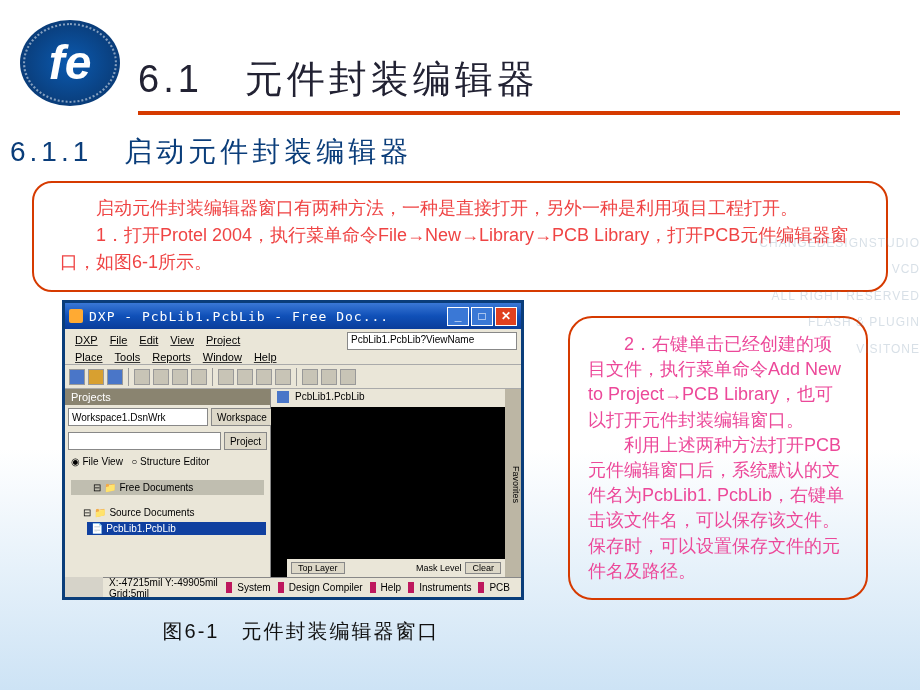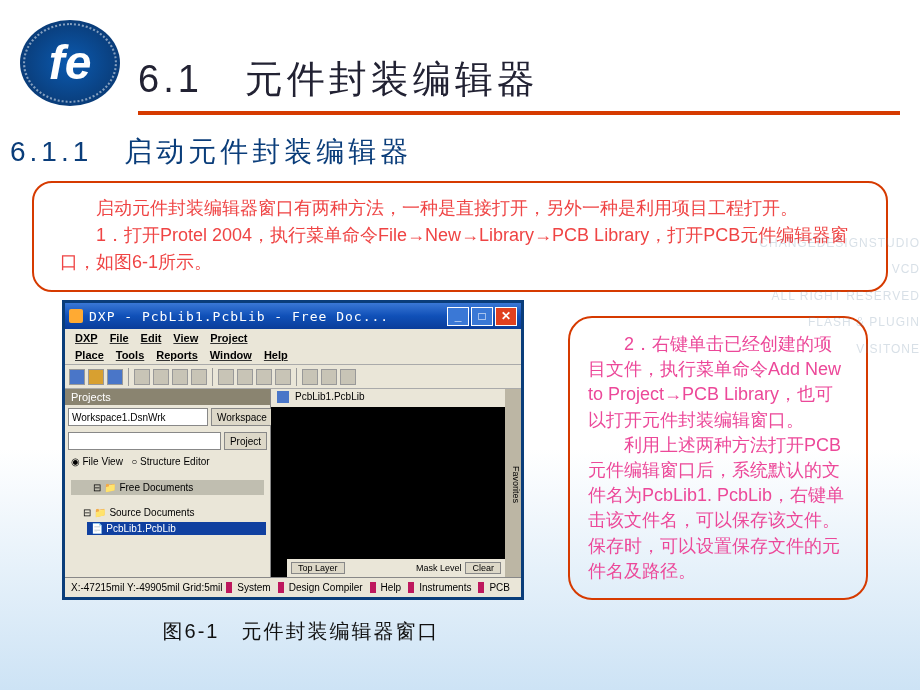--- a/index.html
+++ b/index.html
@@ -119,21 +119,21 @@
 .menubar {
   height: 36px;
   background: #eae6d8;
   display: flex;
   flex-wrap: wrap;
   align-items: center;
   padding: 1px 4px;
   gap: 0;
   border-bottom: 1px solid #aaa;
 }
-.menubar .m { padding: 1px 6px; text-decoration: underline; text-decoration-color: #333; font-weight: bold; }
+.menubar .m { padding: 1px 6px; text-decoration: underline; text-decoration-color: #333; }
 .menubar .row2 { width: 100%; display: flex; }
 .menubar .pcbbox {
   margin-left: auto; width: 170px; height: 18px; border: 1px solid #888;
   background: #fff; font-size: 10px; padding: 1px 3px; overflow: hidden;
   align-self: flex-start; margin-top: 2px;
 }
 .toolbar {
   height: 24px; background: #eae6d8; border-bottom: 1px solid #aaa;
   display: flex; align-items: center; padding: 0 4px; gap: 3px;
 }
@@ -181,21 +181,21 @@
   position: absolute; bottom: 0; left: 16px; right: 0; height: 18px;
   background: #eae6d8; font-size: 9px; display: flex; align-items: center; padding: 0 4px; gap: 4px;
 }
 .canvas .bot .tab { border: 1px solid #888; padding: 0 6px; background: #ddd8c8; }
 .fav {
   width: 16px; background: #bcb6a4; writing-mode: vertical-rl; font-size: 9px;
   text-align: center; padding-top: 4px;
 }
 .statusbar {
   height: 20px; background: #eae6d8; border-top: 1px solid #888;
-  display: flex; align-items: center; font-size: 10px; padding: 0 6px; gap: 2px;
+  display: flex; align-items: center; font-size: 10px; padding: 0 6px; gap: 2px; margin-left: 38px;
 }
 .statusbar .coord { flex: 1; }
 .statusbar .sb { border-left: 6px solid #be185d; padding: 0 5px; }
 .caption {
   text-align: center;
   font-size: 20px;
   margin-top: 18px;
   margin-left: 60px;
   color: #111;
   letter-spacing: 2px;
@@ -251,20 +251,21 @@
           <span class="max">□</span>
           <span class="close">✕</span>
         </span>
       </div>
       <div class="menubar">
         <span class="m">DXP</span>
         <span class="m">File</span>
         <span class="m">Edit</span>
         <span class="m">View</span>
         <span class="m">Project</span>
+        <div class="pcbbox">PcbLib1.PcbLib?ViewName</div>
         <div class="row2">
           <span class="m">Place</span>
           <span class="m">Tools</span>
           <span class="m">Reports</span>
           <span class="m">Window</span>
           <span class="m">Help</span>
         </div>
       </div>
       <div class="toolbar">
         <span class="ti b"></span>

